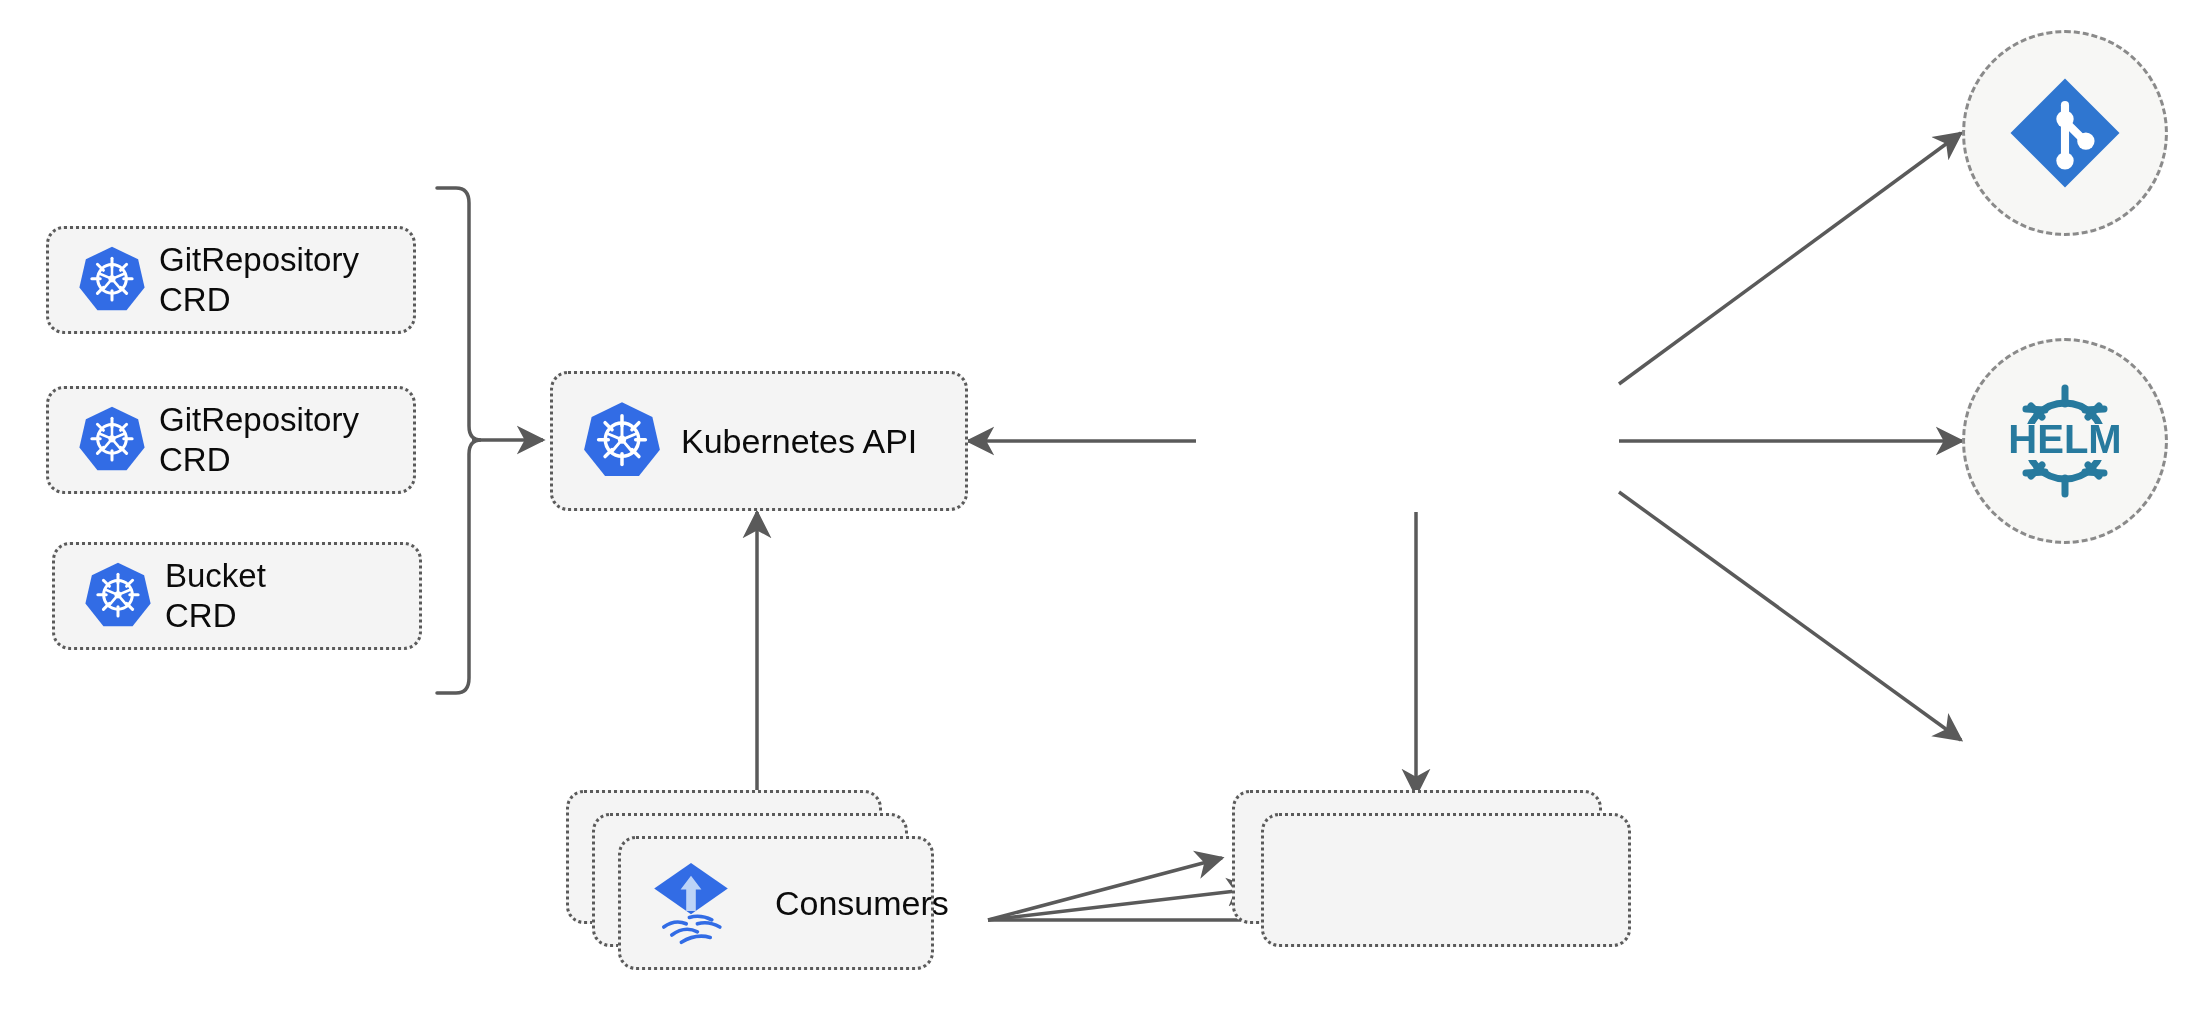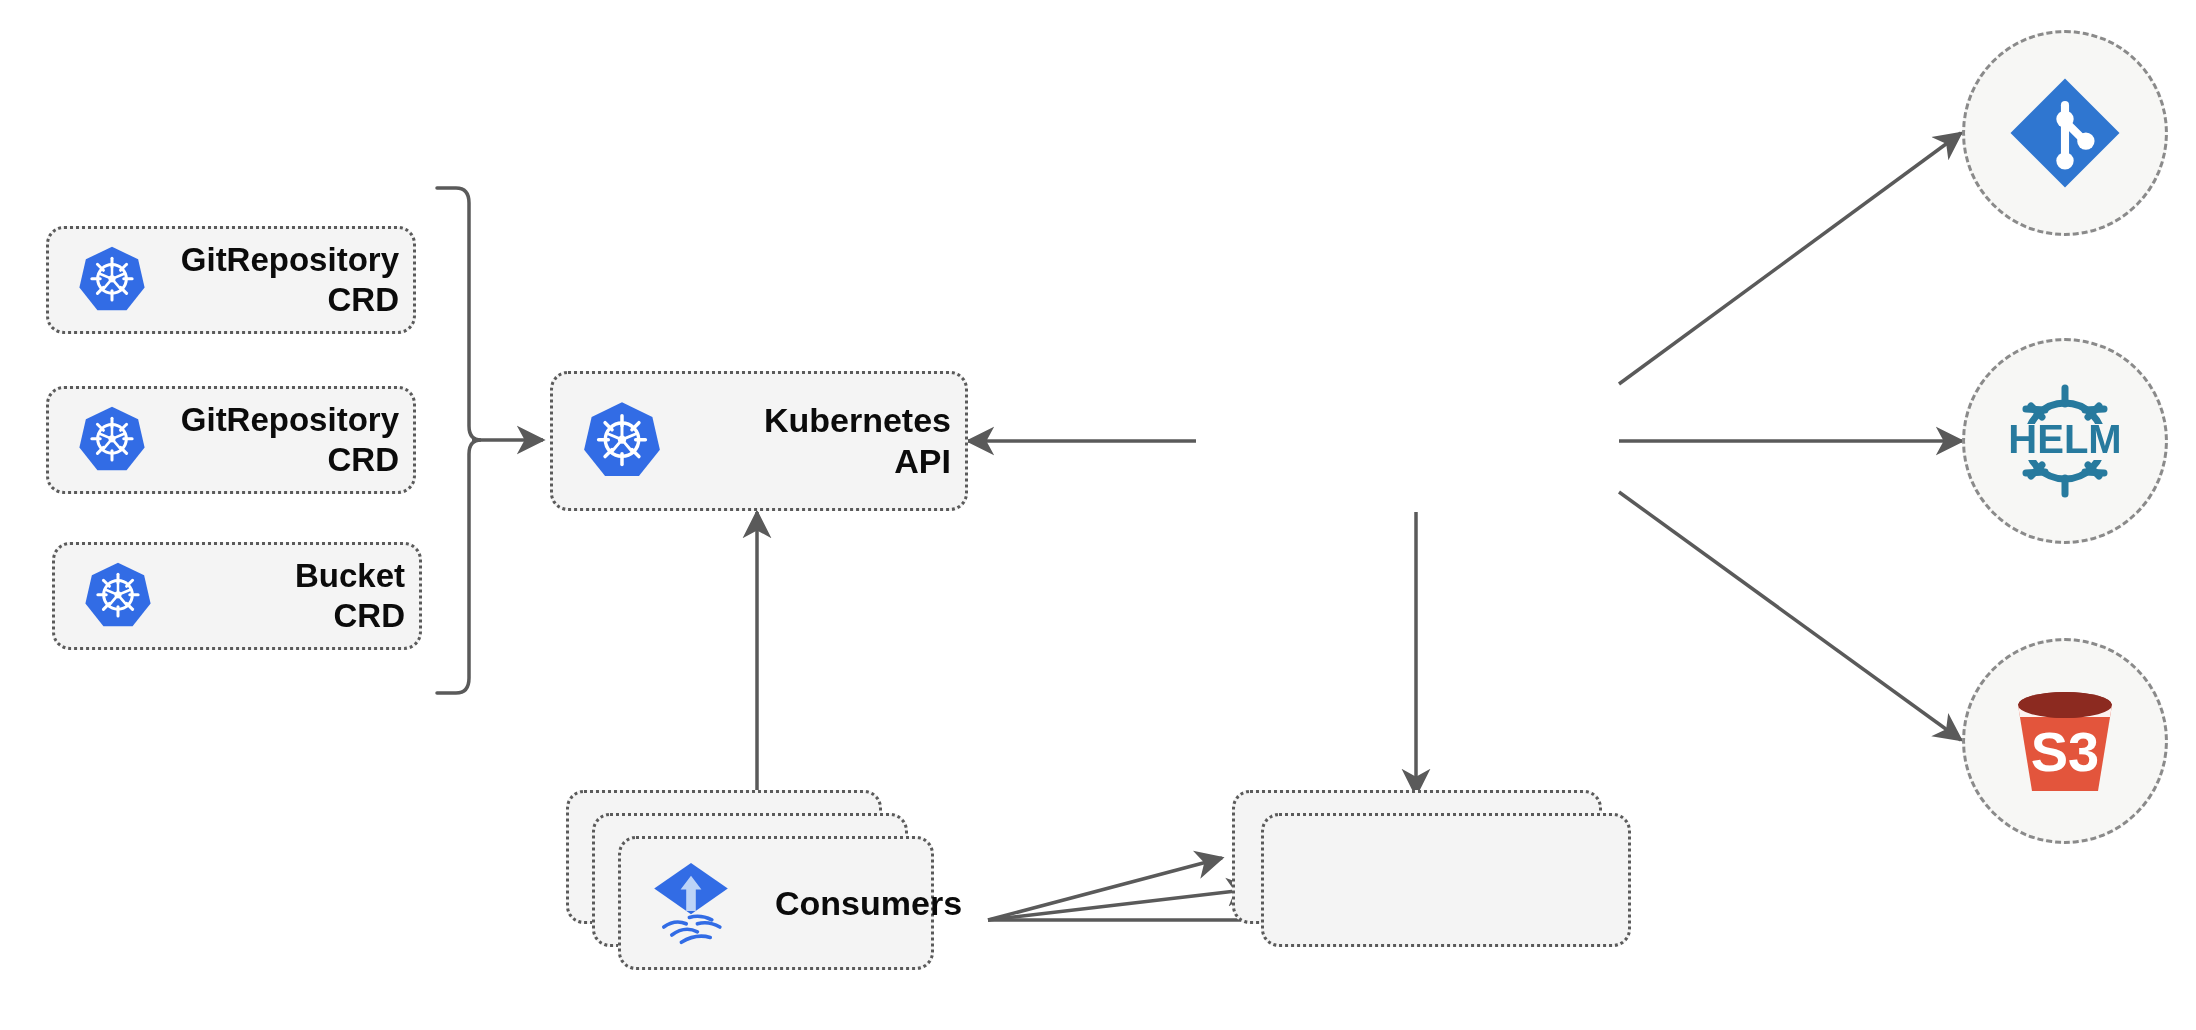--- a/index.html
+++ b/index.html
@@ -38,25 +38,24 @@
     align-items: center;
     justify-content: center;
   }
   .node.with-icon {
     justify-content: flex-start;
   }
   .node-label {
     font-size: 34px;
     color: #0b0b0b;
     line-height: 1.2;
-    text-align: right;
+    text-align: left;
     white-space: pre-line;
     flex: 1 1 auto;
     padding-right: 14px;
-    font-weight: bold;
   }
   .node-icon {
     flex: 0 0 auto;
     display: flex;
     align-items: center;
     justify-content: center;
   }
 
   
   .crd-box {
@@ -215,21 +214,21 @@
           <line x1="32" y1="31" x2="23.9" y2="40.6"></line>
           <line x1="32" y1="31" x2="21.4" y2="26.6"></line>
         </g>
         <circle cx="32" cy="31" r="3.1" fill="#ffffff"></circle>
       </svg>
     </span>
     <span class="node-label">Bucket
 CRD</span>
   </div>
 
-  <div class="node main-box with-icon" style="left:550px; top:371px; width:418px;gap:48px;">
+  <div class="node main-box with-icon" style="left:550px; top:371px; width:418px;">
     <span class="node-icon">
       <svg width="86" height="86" viewBox="0 0 64 64" xmlns="http://www.w3.org/2000/svg">
         <path d="M32 3.2 L54.6 14.1 L60.2 38.5 L44.6 58.1 L19.4 58.1 L3.8 38.5 L9.4 14.1 Z" fill="#326ce5"></path>
         <g fill="none" stroke="#ffffff" stroke-width="2.6" stroke-linecap="round">
           <circle cx="32" cy="31" r="12.4"></circle>
           <line x1="32" y1="13.2" x2="32" y2="20.6"></line>
           <line x1="32" y1="41.4" x2="32" y2="49.4"></line>
           <line x1="14.6" y1="31" x2="21.8" y2="31"></line>
           <line x1="42.2" y1="31" x2="49.4" y2="31"></line>
           <line x1="19.4" y1="18.4" x2="24.6" y2="23.6"></line>
@@ -307,25 +306,14 @@
           <line x1="114" y1="33" x2="95" y2="34"></line>
           <line x1="36" y1="97" x2="55" y2="96"></line>
           <line x1="114" y1="97" x2="95" y2="96"></line>
         </g>
         <rect x="22" y="48" width="106" height="36" fill="#f7f7f5"></rect>
         <text x="75" y="77" text-anchor="middle" font-family="Liberation Sans, sans-serif" font-size="40" font-weight="bold" fill="#277a9e">HELM</text>
       </svg>
     </span>
   </div>
 
-  <div class="circle-node" style="left:1962px; top:638px; width:206px; height:206px;">
-    <span class="node-icon">
-      <svg width="126" height="120" viewBox="0 0 126 120" xmlns="http://www.w3.org/2000/svg">
-        <path d="M16 24 L110 24 L96 110 L30 110 Z" fill="#e3553c"></path>
-        <ellipse cx="63" cy="24" rx="47" ry="13" fill="#8c2a20"></ellipse>
-        <path d="M16 24 L110 24 L108 36 L18 36 Z" fill="#ffffff" opacity="0.92"></path>
-        <ellipse cx="63" cy="24" rx="47" ry="13" fill="#8c2a20"></ellipse>
-        <text x="63" y="90" text-anchor="middle" font-family="Liberation Sans, sans-serif" font-size="56" font-weight="bold" fill="#ffffff">S3</text>
-      </svg>
-    </span>
-  </div>
 
 </div>
 
 </body></html>

